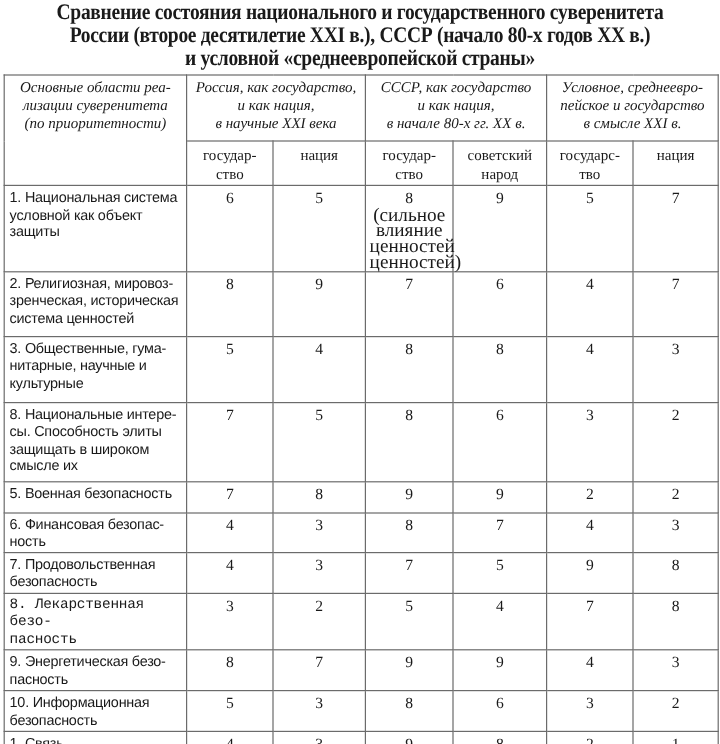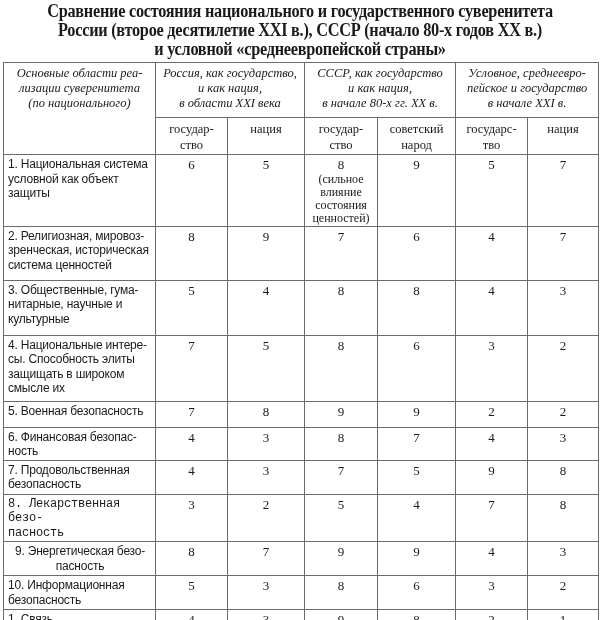--- a/index.html
+++ b/index.html
@@ -30,21 +30,21 @@
   }
   th { text-align: center; }
   td.label {
     font-family: "Liberation Sans", sans-serif;
     font-size: 12px;
     letter-spacing: -0.2px;
     line-height: 14.5px;
     padding-left: 4px;
   }
   td.num { text-align: center; font-size: 13px; padding-top: 3px; }
-  .note { display: block; font-size: 12px; line-height: 13px; }
+  .note { display: block; font-size: 16px; line-height: 13px; }
   .hdr-main { line-height: 15px; padding-top: 3px; height: 50px; font-style: italic; }
   .hdr-sub { line-height: 16px; padding-top: 3px; height: 31px; }
 </style>
 </head>
 <body>
 
 <div class="title">
   <div>Сравнение состояния национального и государственного суверенитета</div>
   <div>России (второе десятилетие XXI в.), СССР (начало 80-х годов XX в.)</div>
   <div>и условной «среднеевропейской страны»</div>
@@ -58,36 +58,36 @@
     <col style="width:73px">
     <col style="width:78px">
     <col style="width:72px">
     <col style="width:71px">
   </colgroup>
   <thead>
     <tr>
       <th rowspan="2" class="hdr-main">
         <span>Основные области реа-</span><br>
         <span>лизации суверенитета</span><br>
-        <span>(по национального)</span>
+        <span>(по приоритетности)</span>
       </th>
       <th colspan="2" class="hdr-main">
         <span>Россия, как государство,</span><br>
         <span>и как нация,</span><br>
-        <span>в области XXI века</span>
+        <span>в научные XXI века</span>
       </th>
       <th colspan="2" class="hdr-main">
         <span>СССР, как государство</span><br>
         <span>и как нация,</span><br>
         <span>в начале 80-х гг. XX в.</span>
       </th>
       <th colspan="2" class="hdr-main">
         <span>Условное, среднеевро-</span><br>
         <span>пейское и государство</span><br>
-        <span>в начале XXI в.</span>
+        <span>в смысле XXI в.</span>
       </th>
     </tr>
     <tr>
       <th class="hdr-sub">
         <span>государ-</span><br>
         <span>ство</span>
       </th>
       <th class="hdr-sub">
         <span>нация</span>
       </th>
@@ -106,21 +106,21 @@
       <th class="hdr-sub">
         <span>нация</span>
       </th>
     </tr>
   </thead>
   <tbody id="table-body">
       <tr>
         <td class="label" style="height: 60px;"><span>1. Национальная система</span><br><span>условной как объект</span><br><span>защиты</span></td>
         <td class="num"><span>6</span></td>
         <td class="num"><span>5</span></td>
-        <td class="num"><span>8</span><span class="note"><span>(сильное</span><br><span>влияние</span><br><span>состояния</span><br><span>ценностей)</span></span></td>
+        <td class="num"><span>8</span><span class="note"><span>(сильное</span><br><span>влияние</span><br><span>ценностей</span><br><span>ценностей)</span></span></td>
         <td class="num"><span>9</span></td>
         <td class="num"><span>5</span></td>
         <td class="num"><span>7</span></td>
       </tr>
       <tr>
         <td class="label" style="height: 50px; margin-left: 44px;"><span>2. Религиозная, мировоз-</span><br><span>зренческая, историческая</span><br><span>система ценностей</span></td>
         <td class="num"><span>8</span></td>
         <td class="num"><span>9</span></td>
         <td class="num"><span>7</span></td>
         <td class="num"><span>6</span></td>
@@ -130,21 +130,21 @@
       <tr>
         <td class="label" style="height: 51px; margin-top: 28px;"><span>3. Общественные, гума-</span><br><span>нитарные, научные и</span><br><span>культурные</span></td>
         <td class="num"><span>5</span></td>
         <td class="num"><span>4</span></td>
         <td class="num"><span>8</span></td>
         <td class="num"><span>8</span></td>
         <td class="num"><span>4</span></td>
         <td class="num"><span>3</span></td>
       </tr>
       <tr>
-        <td class="label" style="height: 62px;"><span>4. Национальные интере-</span><br><span>сы. Способность элиты</span><br><span>защищать в широком</span><br><span>смысле их</span></td>
+        <td class="label" style="height: 62px;"><span>8. Национальные интере-</span><br><span>сы. Способность элиты</span><br><span>защищать в широком</span><br><span>смысле их</span></td>
         <td class="num"><span>7</span></td>
         <td class="num"><span>5</span></td>
         <td class="num"><span>8</span></td>
         <td class="num"><span>6</span></td>
         <td class="num"><span>3</span></td>
         <td class="num"><span>2</span></td>
       </tr>
       <tr>
         <td class="label" style="height: 22px; margin-left: 18px;"><span>5. Военная безопасность</span></td>
         <td class="num"><span>7</span></td>
@@ -175,21 +175,21 @@
       <tr>
         <td class="label" style="height: 30px; font-family: Liberation Mono, monospace;"><span>8. Лекарственная безо-</span><br><span>пасность</span></td>
         <td class="num"><span>3</span></td>
         <td class="num"><span>2</span></td>
         <td class="num"><span>5</span></td>
         <td class="num"><span>4</span></td>
         <td class="num"><span>7</span></td>
         <td class="num"><span>8</span></td>
       </tr>
       <tr>
-        <td class="label" style="height: 30px; text-align: center;"><span>9. Энергетическая безо-</span><br><span>пасность</span></td>
+        <td class="label" style="height: 30px;"><span>9. Энергетическая безо-</span><br><span>пасность</span></td>
         <td class="num"><span>8</span></td>
         <td class="num"><span>7</span></td>
         <td class="num"><span>9</span></td>
         <td class="num"><span>9</span></td>
         <td class="num"><span>4</span></td>
         <td class="num"><span>3</span></td>
       </tr>
       <tr>
         <td class="label" style="height: 30px;"><span>10. Информационная</span><br><span>безопасность</span></td>
         <td class="num"><span>5</span></td>

